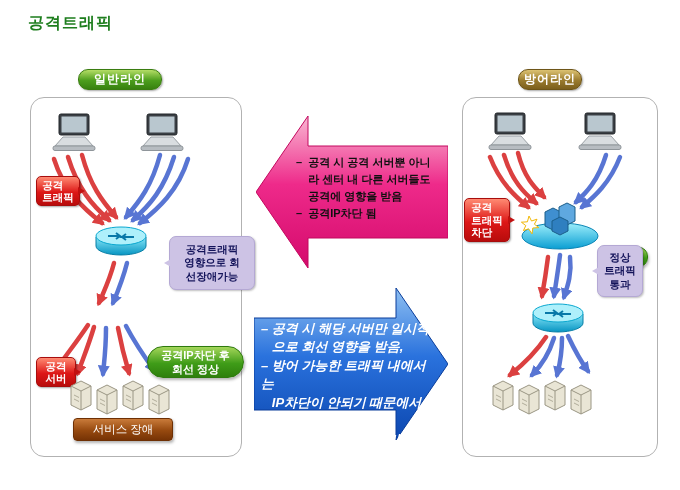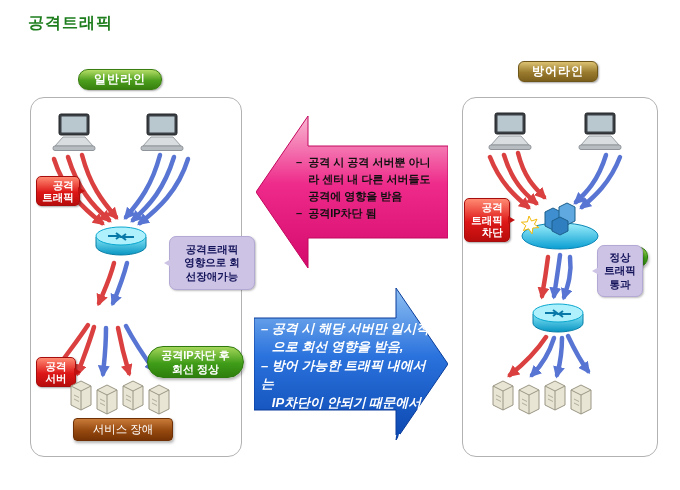--- a/index.html
+++ b/index.html
@@ -18,21 +18,21 @@
     display:flex; align-items:center; justify-content:center;
     border-radius:10px; box-shadow:1px 1px 2px rgba(0,0,0,.35);
   }
   .green-grad { background:linear-gradient(#b4dd66, var(--badge-green,#4d9e1d) 55%, #37810f); border:1px solid #3a7d10; }
   .olive-grad { background:linear-gradient(#dcc272, var(--badge-olive,#9a7b2e) 55%, #7c5f1c); border:1px solid #6e5518; }
 
   .red-badge {
     position:absolute;
     background:linear-gradient(#ff8a72, var(--badge-red,#dd1717) 55%, #b80c0c);
     border:1px solid #a80d0d;
-    color:#fff; font-weight:bold; font-size:10.5px; line-height:1.18; text-align:right;
+    color:#fff; font-weight:bold; font-size:10.5px; line-height:1.18; text-align:left;
     border-radius:5px; display:flex; align-items:center; justify-content:center;
     box-shadow:1px 1px 2px rgba(0,0,0,.35);
   }
   .red-badge::after {
     content:""; position:absolute; right:-6px; top:50%; margin-top:-4px;
     border-left:7px solid #c11010; border-top:4px solid transparent; border-bottom:4px solid transparent;
   }
 
   .lav-note {
     position:absolute;
@@ -74,21 +74,21 @@
 <body>
 
 <div class="canvas">
 
   <div class="abs title" style="left:28px; top:13px;">공격트래픽</div>
 
   <div class="abs panel" style="left:30px; top:97px; width:212px; height:360px;"></div>
   <div class="abs panel" style="left:462px; top:97px; width:196px; height:360px;"></div>
 
   <div class="abs panel-badge green-grad" style="left:78px; top:69px; width:84px; height:21px;">일반라인</div>
-  <div class="abs panel-badge olive-grad" style="left:518px; top:61px; width:80px; height:21px;border-radius:6px;">방어라인</div>
+  <div class="abs panel-badge olive-grad" style="left:518px; top:69px; width:64px; height:21px;">방어라인</div>
 
   <svg class="abs" style="left:50px; top:113px;" width="48" height="42" viewBox="0 0 48 42">
     <rect x="9" y="1" width="30" height="21" rx="2" fill="#3a3f44" stroke="#23272b"></rect>
     <rect x="11.5" y="3.5" width="25" height="16" fill="#b9c7cf"></rect>
     <path d="M5 33 L13 24 H35 L43 33 Z" fill="#d9dde0" stroke="#9aa0a5"></path>
     <rect x="3" y="33" width="42" height="4.5" rx="2" fill="#b7bcc1" stroke="#8f959a"></rect>
   </svg>
   <svg class="abs" style="left:138px; top:113px;" width="48" height="42" viewBox="0 0 48 42">
     <rect x="9" y="1" width="30" height="21" rx="2" fill="#3a3f44" stroke="#23272b"></rect>
     <rect x="11.5" y="3.5" width="25" height="16" fill="#b9c7cf"></rect>

